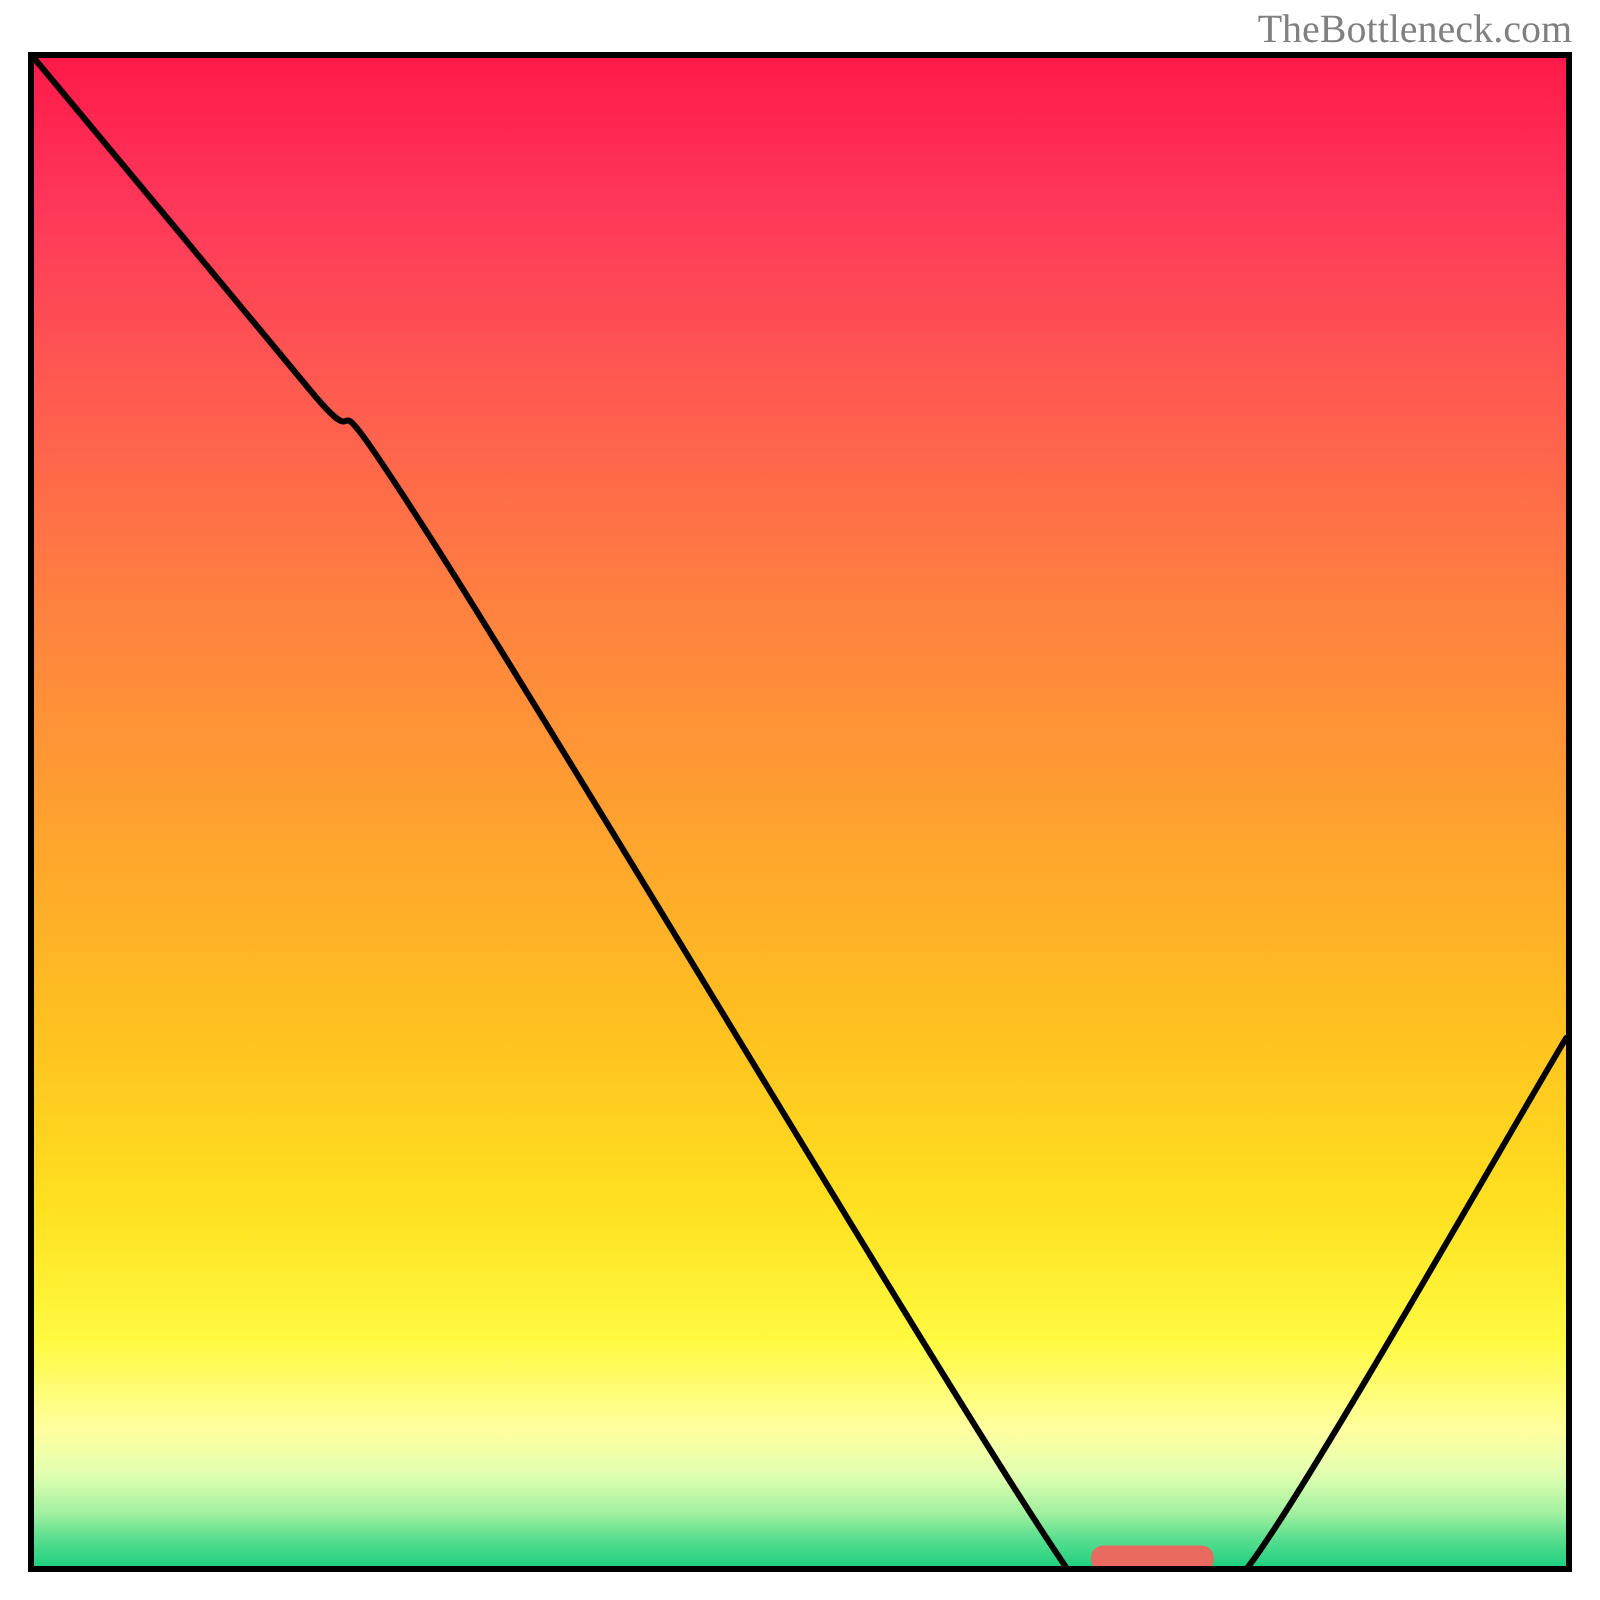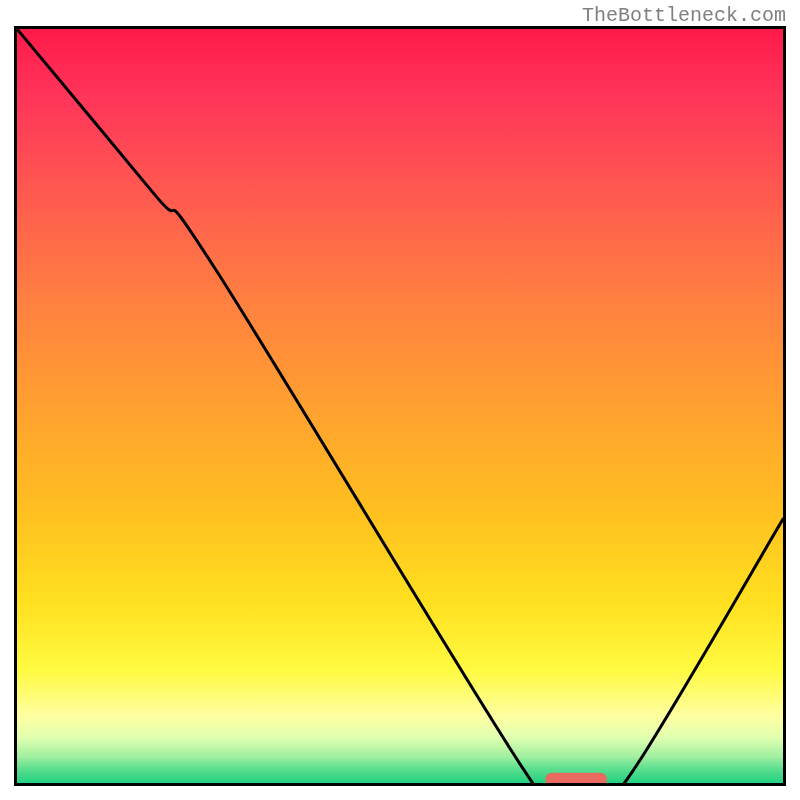--- a/index.html
+++ b/index.html
@@ -7,21 +7,21 @@
     padding: 0;
     background: #ffffff;
     width: 800px;
     height: 800px;
     position: relative;
   }
   .watermark {
     position: absolute;
     top: 4px;
     right: 14px;
-    font-family: Liberation Mono, monospace;
+    font-family: Liberation Serif, serif;
     font-size: 20px;
     color: #808080;
     z-index: 10;
   }
   .plot-frame {
     position: absolute;
     top: 26px;
     left: 14px;
     width: 772px;
     height: 760px;

